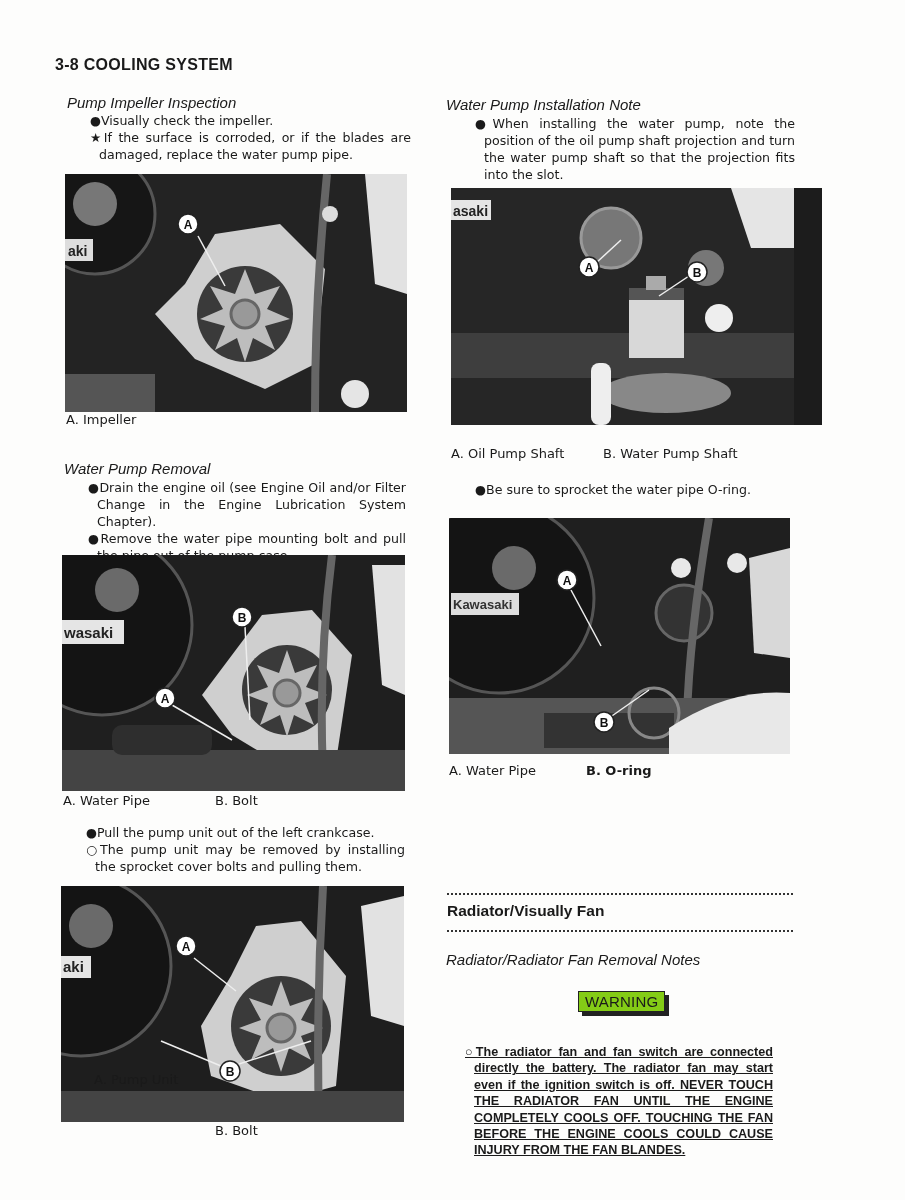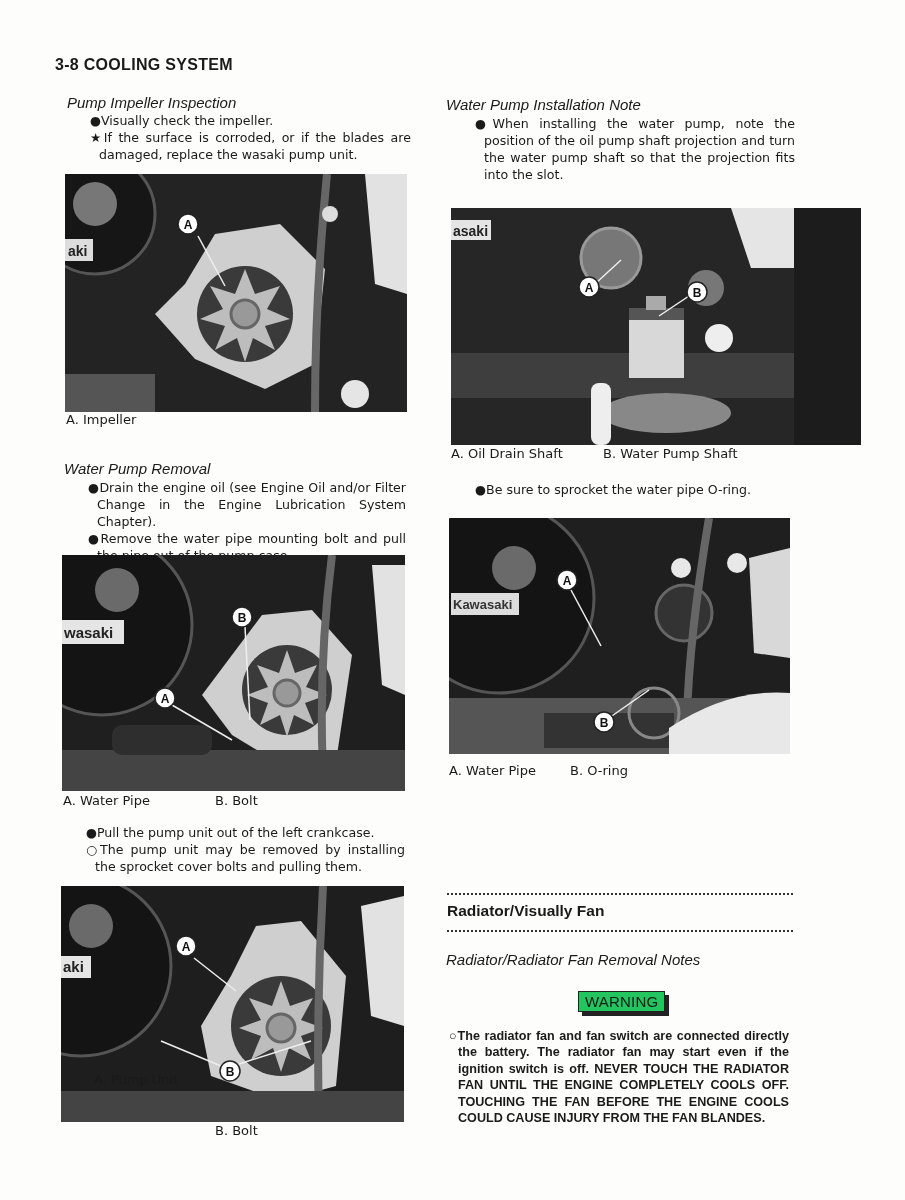--- a/index.html
+++ b/index.html
@@ -12,35 +12,35 @@
   .h-italic { font-family:"Liberation Sans", sans-serif; font-style:italic; font-size:15px; }
   .body-text { font-family:"DejaVu Sans", sans-serif; font-size:12.6px; line-height:17px; text-align:justify; }
   .body-text p { margin:0; }
   .body-text .ind { padding-left:9px; text-indent:-9px;margin-left:24px; }
   .caption { font-family:"DejaVu Sans", sans-serif; font-size:13px;text-align:right; }
   .photo { background:#1c1c1c; overflow:hidden; }
   .photo svg { display:block; }
   .dotline { border-top:2px dotted #333; height:0; }
   .sec-title { font-family:"Liberation Sans", sans-serif; font-weight:bold; font-size:15.5px; }
   .warn-box {
-    border:1.5px solid #222; background:#22c55e; padding:1px 6px; font-family:"Liberation Sans", sans-serif;
+    border:1.5px solid #222; background:#84cc16; padding:1px 6px; font-family:"Liberation Sans", sans-serif;
     font-size:15px; box-shadow:4px 4px 0 #222; letter-spacing:0.2px;
   }
   .warn-text { font-family:"Liberation Sans", sans-serif; font-weight:bold; font-size:12.6px; line-height:16.4px; text-align:justify; }
-  .warn-text p { margin:0; padding-left:9px; text-indent:-9px; }
+  .warn-text p { margin:16px; padding-left:9px; text-indent:-9px;text-decoration:underline; }
 </style>
 </head>
 <body>
 
 <div class="abs page-header">3-8 COOLING SYSTEM</div>
 
 <div class="abs h-italic" style="left:67px; top:94px;">Pump Impeller Inspection</div>
 <div class="abs body-text" style="left:66px; top:112px; width:345px;">
   <p class="ind">●Visually check the impeller.</p>
-  <p class="ind">★If the surface is corroded, or if the blades are damaged, replace the wasaki pump unit.</p>
+  <p class="ind">★If the surface is corroded, or if the blades are damaged, replace the water pump pipe.</p>
 </div>
 
 <div class="abs photo" style="left:65px; top:174px; width:342px; height:238px;">
   <svg width="342" height="238" viewBox="0 0 342 238">
     <rect width="342" height="238" fill="#232323"></rect>
     <circle cx="30" cy="40" r="60" fill="#161616" stroke="#555" stroke-width="3"></circle>
     <circle cx="30" cy="30" r="22" fill="#777"></circle>
     <rect x="0" y="65" width="28" height="22" fill="#ddd"></rect>
     <text x="3" y="82" font-family="Liberation Sans, sans-serif" font-weight="bold" font-size="14" fill="#222">aki</text>
     <path d="M150 60 L215 50 L260 95 L250 190 L200 215 L130 185 L90 140 L120 110 Z" fill="#cfcfcf"></path>
@@ -120,21 +120,21 @@
   </svg>
 </div>
 <div class="abs caption" style="left:62px; top:1072px;margin-left:32px;">A. Pump Unit</div>
 <div class="abs caption" style="left:215px; top:1123px;">B. Bolt</div>
 
 <div class="abs h-italic" style="left:446px; top:96px;">Water Pump Installation Note</div>
 <div class="abs body-text" style="left:451px; top:115px; width:344px;">
   <p class="ind">●When installing the water pump, note the position of the oil pump shaft projection and turn the water pump shaft so that the projection fits into the slot.</p>
 </div>
 
-<div class="abs photo" style="left:451px; top:208px; width:410px; height:237px;">
+<div class="abs photo" style="left:451px; top:188px; width:371px; height:237px;">
   <svg width="343" height="237" viewBox="0 0 343 237">
     <rect width="343" height="237" fill="#262626"></rect>
     <rect x="0" y="12" width="40" height="20" fill="#e5e5e5"></rect>
     <text x="2" y="28" font-family="Liberation Sans, sans-serif" font-weight="bold" font-size="14" fill="#222">asaki</text>
     <circle cx="160" cy="50" r="30" fill="#777" stroke="#999" stroke-width="3"></circle>
     <path d="M280 0 L343 0 L343 60 L300 60 Z" fill="#e5e5e5"></path>
     <circle cx="255" cy="80" r="18" fill="#777"></circle>
     <rect x="0" y="145" width="343" height="45" fill="#3e3e3e"></rect>
     <rect x="178" y="110" width="55" height="60" fill="#d8d8d8"></rect>
     <rect x="178" y="100" width="55" height="12" fill="#555"></rect>
@@ -143,21 +143,21 @@
     <rect x="140" y="175" width="20" height="62" rx="8" fill="#eee"></rect>
     <circle cx="268" cy="130" r="14" fill="#eee"></circle>
     <line x1="145" y1="75" x2="170" y2="52" stroke="#eee" stroke-width="1.5"></line>
     <line x1="238" y1="88" x2="208" y2="108" stroke="#eee" stroke-width="1.5"></line>
     <circle cx="138" cy="79" r="10" fill="#fff" stroke="#222" stroke-width="1.5"></circle>
     <text x="138" y="84" text-anchor="middle" font-family="Liberation Sans, sans-serif" font-weight="bold" font-size="12" fill="#111">A</text>
     <circle cx="246" cy="84" r="10" fill="#fff" stroke="#222" stroke-width="1.5"></circle>
     <text x="246" y="89" text-anchor="middle" font-family="Liberation Sans, sans-serif" font-weight="bold" font-size="12" fill="#111">B</text>
   </svg>
 </div>
-<div class="abs caption" style="left:451px; top:446px;">A. Oil Drain Shaft</div>
+<div class="abs caption" style="left:451px; top:446px;">A. Oil Pump Shaft</div>
 <div class="abs caption" style="left:603px; top:446px;">B. Water Pump Shaft</div>
 
 <div class="abs body-text" style="left:451px; top:481px; width:344px;">
   <p class="ind">●Be sure to sprocket the water pipe O-ring.</p>
 </div>
 
 <div class="abs photo" style="left:449px; top:518px; width:341px; height:236px;">
   <svg width="341" height="236" viewBox="0 0 341 236">
     <rect width="341" height="236" fill="#1f1f1f"></rect>
     <circle cx="50" cy="80" r="95" fill="#141414" stroke="#555" stroke-width="3"></circle>
@@ -175,21 +175,21 @@
     <path d="M220 210 Q280 170 341 175 L341 236 L220 236 Z" fill="#e8e8e8"></path>
     <line x1="122" y1="72" x2="152" y2="128" stroke="#eee" stroke-width="1.5"></line>
     <line x1="160" y1="200" x2="200" y2="172" stroke="#eee" stroke-width="1.5"></line>
     <circle cx="118" cy="62" r="10" fill="#fff" stroke="#222" stroke-width="1.5"></circle>
     <text x="118" y="67" text-anchor="middle" font-family="Liberation Sans, sans-serif" font-weight="bold" font-size="12" fill="#111">A</text>
     <circle cx="155" cy="204" r="10" fill="#fff" stroke="#222" stroke-width="1.5"></circle>
     <text x="155" y="209" text-anchor="middle" font-family="Liberation Sans, sans-serif" font-weight="bold" font-size="12" fill="#111">B</text>
   </svg>
 </div>
 <div class="abs caption" style="left:449px; top:763px;">A. Water Pipe</div>
-<div class="abs caption" style="left:570px; top:763px;">B. O-ring</div>
+<div class="abs caption" style="left:586px; top:763px;font-weight:bold;">B. O-ring</div>
 
 <div class="abs dotline" style="left:447px; top:893px; width:346px;"></div>
 <div class="abs sec-title" style="left:447px; top:902px;">Radiator/Visually Fan</div>
 <div class="abs dotline" style="left:447px; top:930px; width:346px;"></div>
 <div class="abs h-italic" style="left:446px; top:951px;">Radiator/Radiator Fan Removal Notes</div>
 
 <div class="abs warn-box" style="left:578px; top:991px;">WARNING</div>
 
 <div class="abs warn-text" style="left:449px; top:1028px; width:340px;">
   <p>○The radiator fan and fan switch are connected directly the battery.  The radiator fan may start even if the ignition switch is off.  NEVER TOUCH THE RADIATOR FAN UNTIL THE ENGINE COMPLETELY COOLS OFF.  TOUCHING THE FAN BEFORE THE ENGINE COOLS COULD CAUSE INJURY FROM THE FAN BLANDES.</p>

